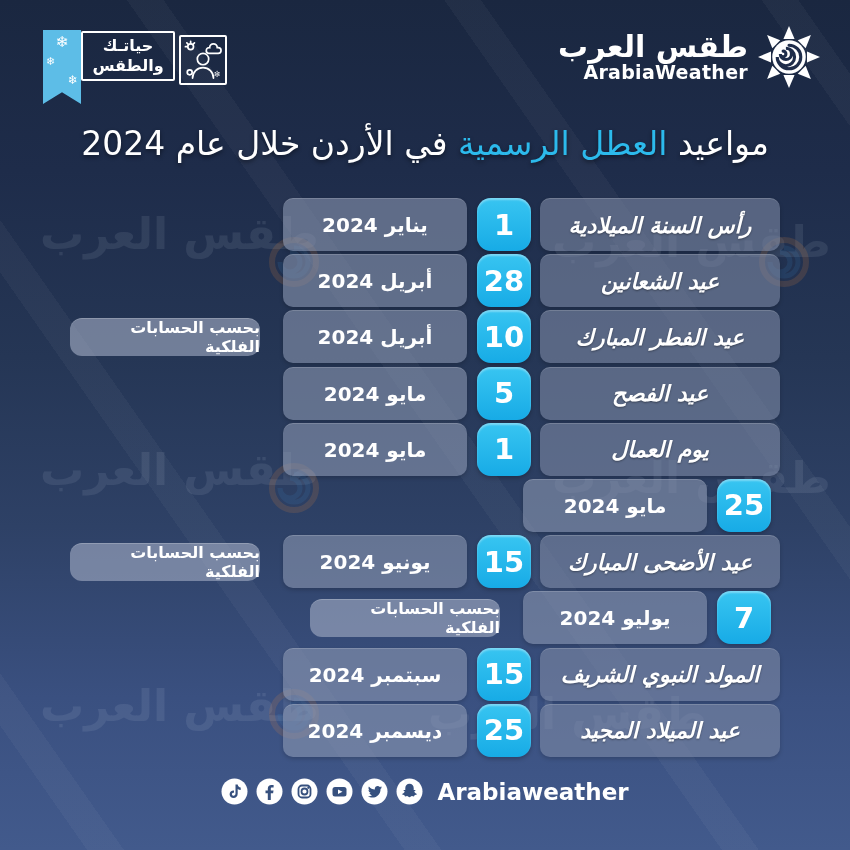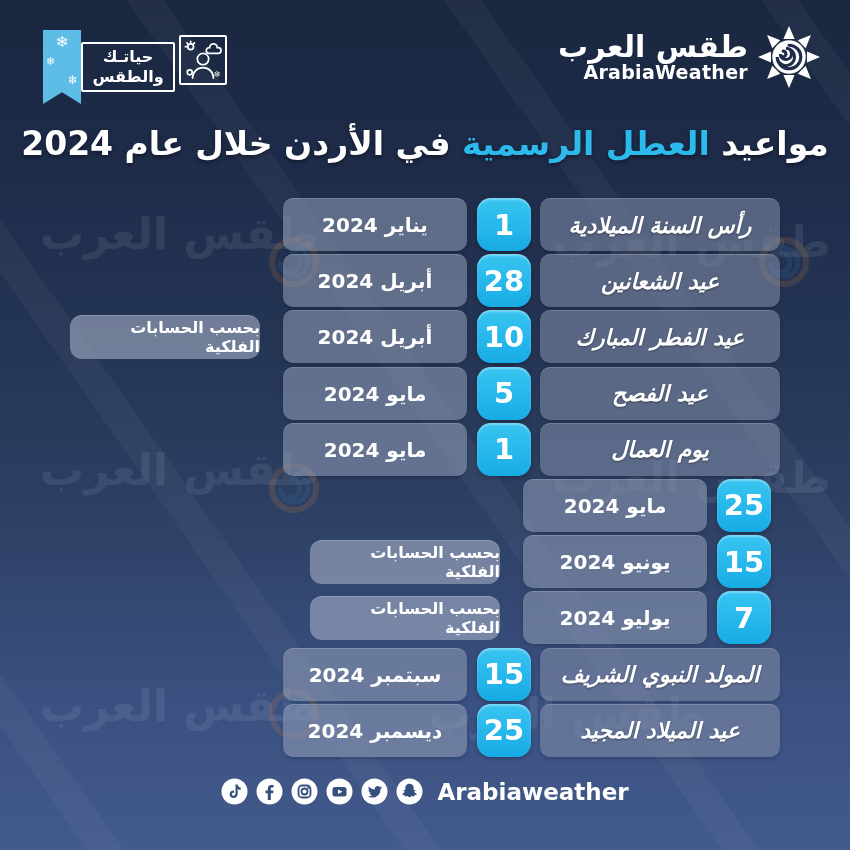--- a/index.html
+++ b/index.html
@@ -10,49 +10,49 @@
     background:linear-gradient(180deg,#1a2740 0%,#1e2c4a 20%,#253655 42%,#2e4166 62%,#3a5080 82%,#425a8c 100%);
   }
   .streaks{position:absolute;inset:-200px;pointer-events:none;
     background:repeating-linear-gradient(55deg,rgba(255,255,255,0.00) 0 90px,rgba(255,255,255,0.035) 90px 120px,rgba(255,255,255,0.00) 120px 260px);
   }
   
   .ribbon{position:absolute;left:43px;top:30px;width:38px;height:74px;background:#5dbde7;
     clip-path:polygon(0 0,100% 0,100% 100%,50% 84%,0 100%);
     display:flex;flex-direction:column;align-items:center;justify-content:flex-start;gap:2px;padding-top:4px;
     font-size:15px;color:#fff;line-height:17px;}
-  .badge-box{position:absolute;left:81px;top:42px;width:94px;height:50px;border:2px solid #fff;border-radius:2px;
+  .badge-box{position:absolute;left:81px;top:31px;width:94px;height:50px;border:2px solid #fff;border-radius:2px;
     display:flex;flex-direction:column;align-items:center;justify-content:center;font-weight:700;font-size:16px;line-height:20px;}
   .icon-box{position:absolute;left:179px;top:35px;width:48px;height:50px;border:2px solid #fff;border-radius:2px;
     display:flex;align-items:center;justify-content:center;}
   .logo{position:absolute;right:30px;top:26px;display:flex;align-items:center;gap:10px;direction:ltr;}
   .logo-text{text-align:right;line-height:1.05;}
   .logo-ar{font-size:30px;font-weight:800;}
   .logo-en{font-size:19px;font-weight:700;letter-spacing:.3px;}
   
   .title{position:absolute;top:124px;left:0;width:100%;text-align:center;direction:rtl;
-    font-size:33px;font-weight:700;text-shadow:0 2px 4px rgba(0,0,0,.45);white-space:nowrap;}
+    font-size:33px;font-weight:400;text-shadow:0 2px 4px rgba(0,0,0,.45);white-space:nowrap;}
   .title .hl{color:#2cbaec;}
   
   .wm{position:absolute;font-size:44px;font-weight:800;color:#dfe8f7;opacity:.09;white-space:nowrap;pointer-events:none;}
   .wm1{left:40px;top:208px}.wm2{left:552px;top:216px}.wm3{left:40px;top:444px}
   .wm4{left:552px;top:452px}.wm5{left:40px;top:680px}.wm6{left:428px;top:688px}
   .wm-logo{position:absolute;opacity:.15;pointer-events:none;}
   
   .table{position:absolute;top:198px;right:70px;width:710px;direction:rtl;}
   .hrow{display:flex;align-items:stretch;height:53px;margin-bottom:3.2px;}
   .pill{border-radius:10px;display:flex;align-items:center;justify-content:center;
     border-top:1px solid rgba(255,255,255,.16);box-shadow:0 2px 4px rgba(0,0,0,.18);}
   .name{width:240px;background:rgba(128,140,167,.58);font-size:22px;font-weight:800;text-shadow:0 1px 2px rgba(0,0,0,.35);font-style:italic;}
   .day{width:54px;margin-right:9px;margin-left:10px;border-radius:14px;
     background:linear-gradient(180deg,#38c5f1 0%,#17abe6 100%);
     display:flex;align-items:center;justify-content:center;font-size:29px;font-weight:800;
     box-shadow:inset 0 2px 2px rgba(255,255,255,.35),0 2px 4px rgba(0,0,0,.25);}
   .month{width:184px;background:rgba(142,153,179,.58);font-size:20px;font-weight:700;}
-  .note{width:190px;height:44px;align-self:center;margin-right:23px;border-radius:12px;
+  .note{width:190px;height:38px;align-self:center;margin-right:23px;border-radius:12px;
     background:rgba(165,175,198,.60);font-size:16px;font-weight:700;
     display:flex;align-items:center;justify-content:center;border-top:1px solid rgba(255,255,255,.2);}
   
   .footer{position:absolute;top:778px;left:0;width:100%;display:flex;align-items:center;justify-content:center;gap:8px;direction:ltr;}
   .soc{width:27px;height:27px;display:block;}
   .handle{font-size:23px;font-weight:700;margin-left:6px;}
 </style>
 </head>
 <body>
 
@@ -166,20 +166,21 @@
 
     </div>
 
     <div class="hrow">
       <div class="day">25</div>
       <div class="pill month">مايو 2024</div>
 
     </div>
 
     <div class="hrow">
+      <div class="pill name">عيد الأضحى المبارك</div>
       <div class="day">15</div>
       <div class="pill month">يونيو 2024</div>
       <div class="note">بحسب الحسابات الفلكية</div>
     </div>
 
     <div class="hrow">
       <div class="day">7</div>
       <div class="pill month">يوليو 2024</div>
       <div class="note">بحسب الحسابات الفلكية</div>
     </div>

